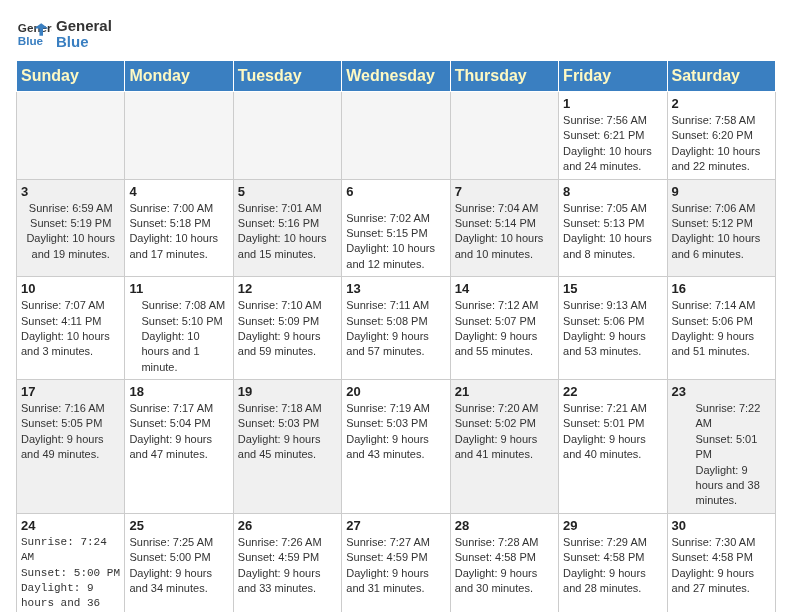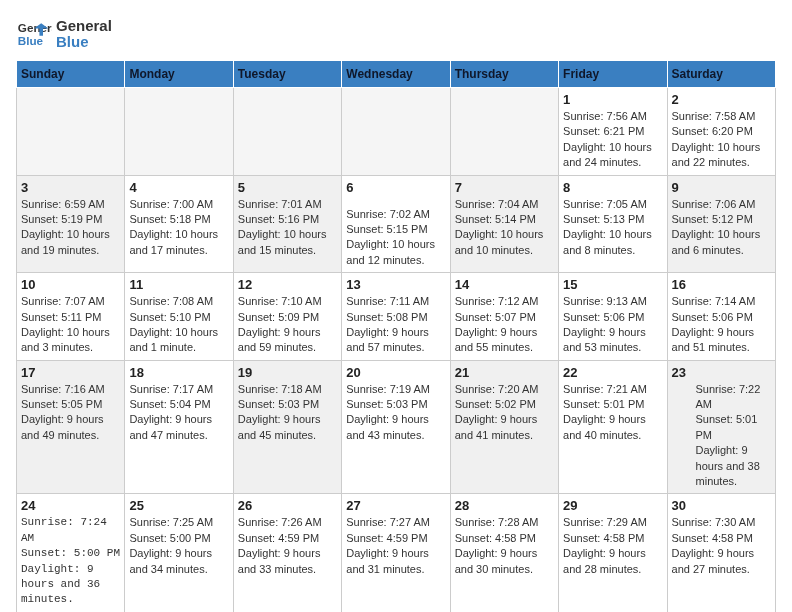--- a/index.html
+++ b/index.html
@@ -37,24 +37,24 @@
       font-size: 14px;
       color: #555;
     }
     .calendar {
       width: 100%;
       border-collapse: collapse;
       font-size: 11px;
     }
     .calendar th {
       background: #3a7fc1;
-      color: #0f172a;
+      color: #fef9c3;
       padding: 6px 4px;
       text-align: left;
-      font-size: 12px;
+      font-size: 16px;
       font-weight: bold;
       border: 1px solid #fff;
     }
     .calendar td {
       border: 1px solid #ccc;
       vertical-align: top;
       padding: 4px;
       width: calc(100% / 7);
       height: 80px;
       background: #fff;
@@ -127,21 +127,21 @@
         <td>
           <span class="day-number">2</span>
           <div class="day-info" style="white-space: pre-line;">Sunrise: 7:58 AM
 Sunset: 6:20 PM
 Daylight: 10 hours and 22 minutes.</div>
         </td>
       </tr>
       <tr>
         <td class="shaded">
           <span class="day-number">3</span>
-          <div class="day-info" style="white-space: pre-line;">Sunrise: 6:59 AM
+          <div class="day-info" style="white-space: pre-line; text-align: center;">Sunrise: 6:59 AM
 Sunset: 5:19 PM
 Daylight: 10 hours and 19 minutes.</div>
         </td>
         <td>
           <span class="day-number">4</span>
           <div class="day-info" style="white-space: pre-line;">Sunrise: 7:00 AM
 Sunset: 5:18 PM
 Daylight: 10 hours and 17 minutes.</div>
         </td>
         <td class="shaded">
@@ -172,26 +172,26 @@
           <span class="day-number">9</span>
           <div class="day-info" style="white-space: pre-line;">Sunrise: 7:06 AM
 Sunset: 5:12 PM
 Daylight: 10 hours and 6 minutes.</div>
         </td>
       </tr>
       <tr>
         <td>
           <span class="day-number">10</span>
           <div class="day-info" style="white-space: pre-line;">Sunrise: 7:07 AM
-Sunset: 5:11 PM
+Sunset: 4:11 PM
 Daylight: 10 hours and 3 minutes.</div>
         </td>
         <td>
           <span class="day-number">11</span>
-          <div class="day-info" style="white-space: pre-line;">Sunrise: 7:08 AM
+          <div class="day-info" style="white-space: pre-line; margin-left: 12px;">Sunrise: 7:08 AM
 Sunset: 5:10 PM
 Daylight: 10 hours and 1 minute.</div>
         </td>
         <td>
           <span class="day-number">12</span>
           <div class="day-info" style="white-space: pre-line;">Sunrise: 7:10 AM
 Sunset: 5:09 PM
 Daylight: 9 hours and 59 minutes.</div>
         </td>
         <td>

